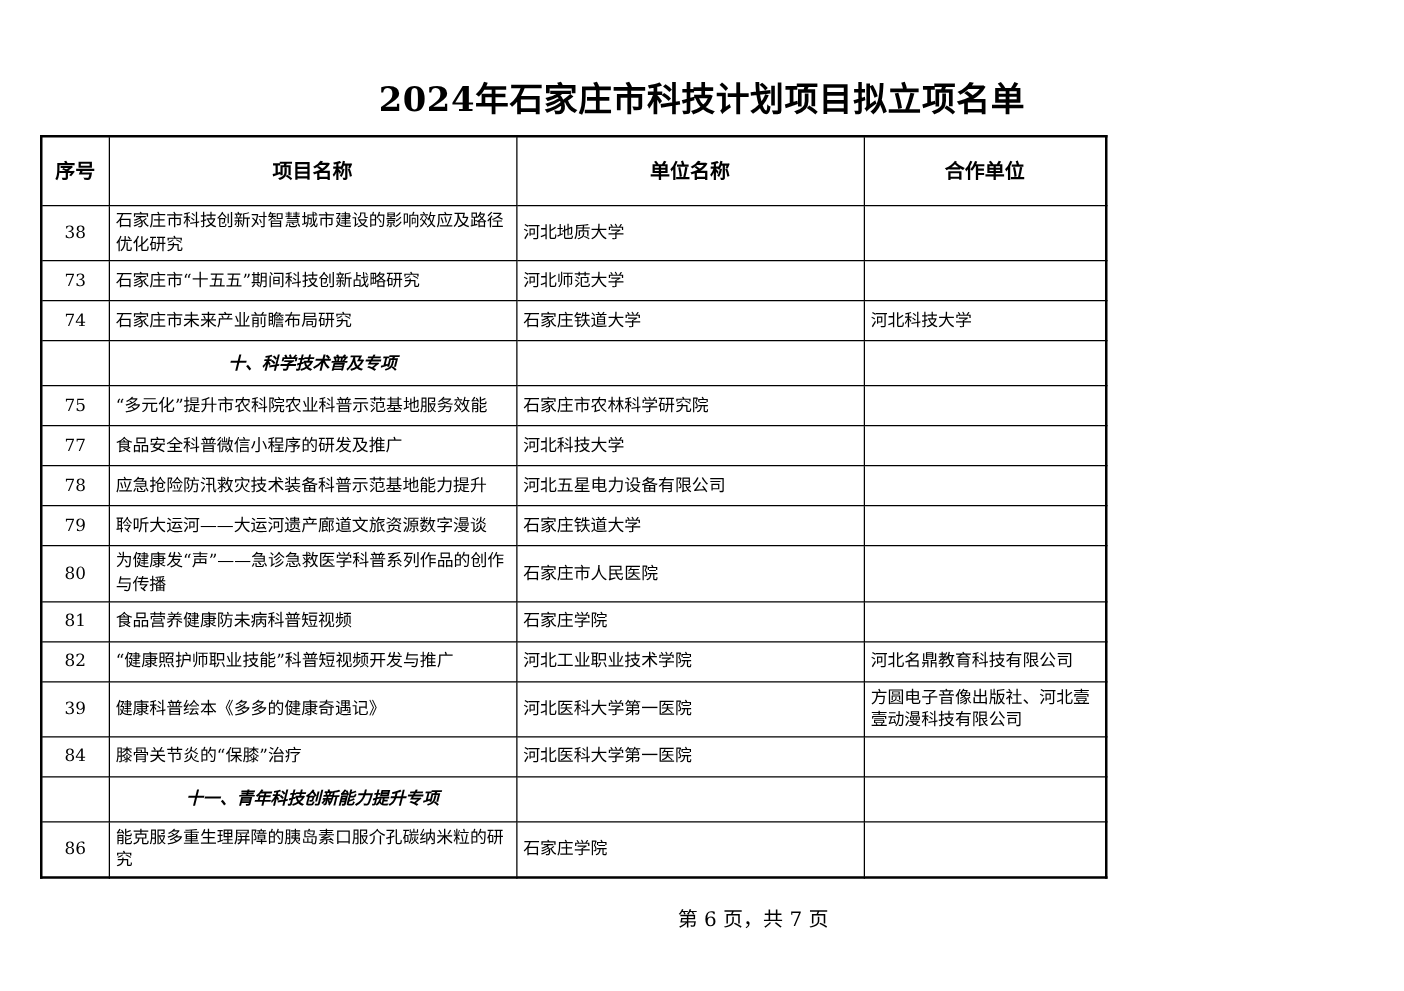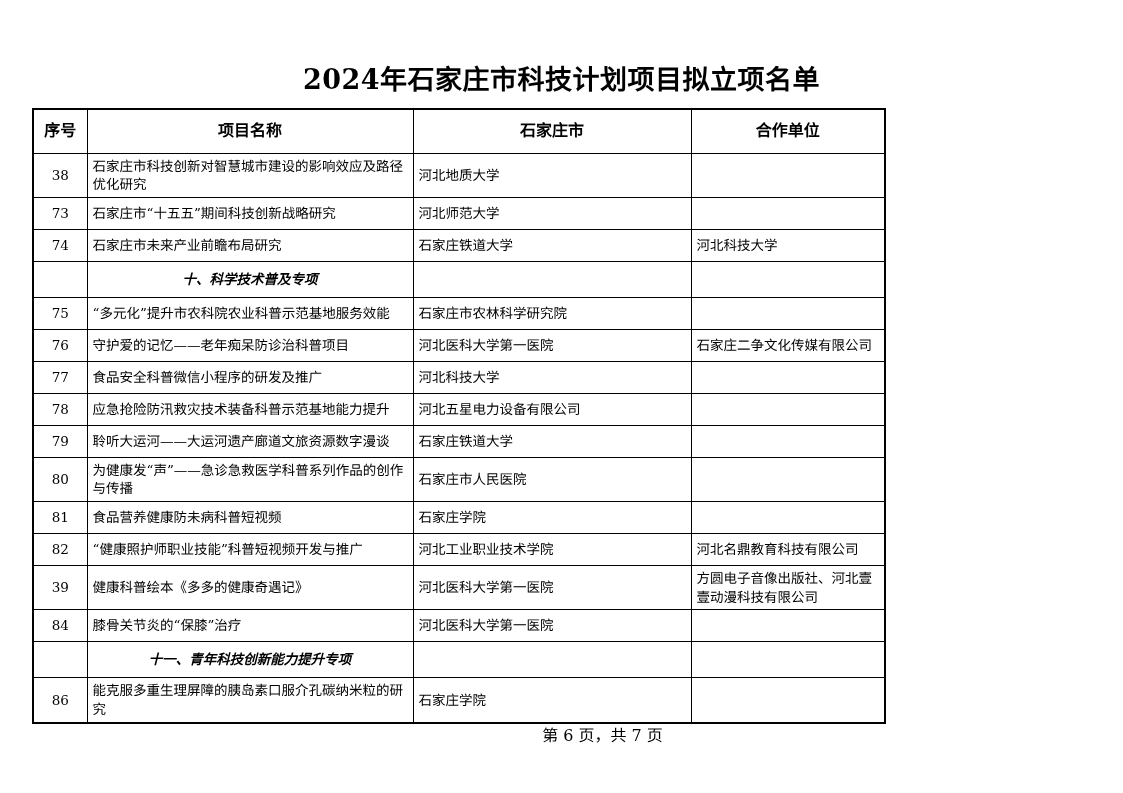--- a/index.html
+++ b/index.html
@@ -63,21 +63,21 @@
     padding: 3px 5px;
     box-sizing: border-box;
     word-break: break-all;
   }
 
   table.listing thead th {
     text-align: center;
     font-weight: bold;
     font-size: 16px;
     height: 44px;
-    padding: 4px 6px;
+    padding: 16px 6px;
   }
 
   td.seq {
     text-align: center;
     font-size: 14px;
     font-family: "DejaVu Serif", "Liberation Serif", serif;
   }
 
   td.proj, td.unit, td.coop {
     text-align: left;
@@ -120,21 +120,21 @@
       <colgroup>
         <col class="c-seq">
         <col class="c-proj">
         <col class="c-unit">
         <col class="c-coop">
       </colgroup>
       <thead>
         <tr>
           <th>序号</th>
           <th>项目名称</th>
-          <th>石家庄市</th>
+          <th>单位名称</th>
           <th>合作单位</th>
         </tr>
       </thead>
       <tbody id="listing-body">
           <tr class="data-row tall">
             <td class="seq">38</td>
             <td class="proj">石家庄市科技创新对智慧城市建设的影响效应及路径优化研究</td>
             <td class="unit">河北地质大学</td>
             <td class="coop"></td>
           </tr>
@@ -156,26 +156,20 @@
             <td class="unit"></td>
             <td class="coop"></td>
           </tr>
           <tr class="data-row">
             <td class="seq">75</td>
             <td class="proj">“多元化”提升市农科院农业科普示范基地服务效能</td>
             <td class="unit">石家庄市农林科学研究院</td>
             <td class="coop"></td>
           </tr>
           <tr class="data-row">
-            <td class="seq">76</td>
-            <td class="proj">守护爱的记忆——老年痴呆防诊治科普项目</td>
-            <td class="unit">河北医科大学第一医院</td>
-            <td class="coop">石家庄二争文化传媒有限公司</td>
-          </tr>
-          <tr class="data-row">
             <td class="seq">77</td>
             <td class="proj">食品安全科普微信小程序的研发及推广</td>
             <td class="unit">河北科技大学</td>
             <td class="coop"></td>
           </tr>
           <tr class="data-row">
             <td class="seq">78</td>
             <td class="proj">应急抢险防汛救灾技术装备科普示范基地能力提升</td>
             <td class="unit">河北五星电力设备有限公司</td>
             <td class="coop"></td>

